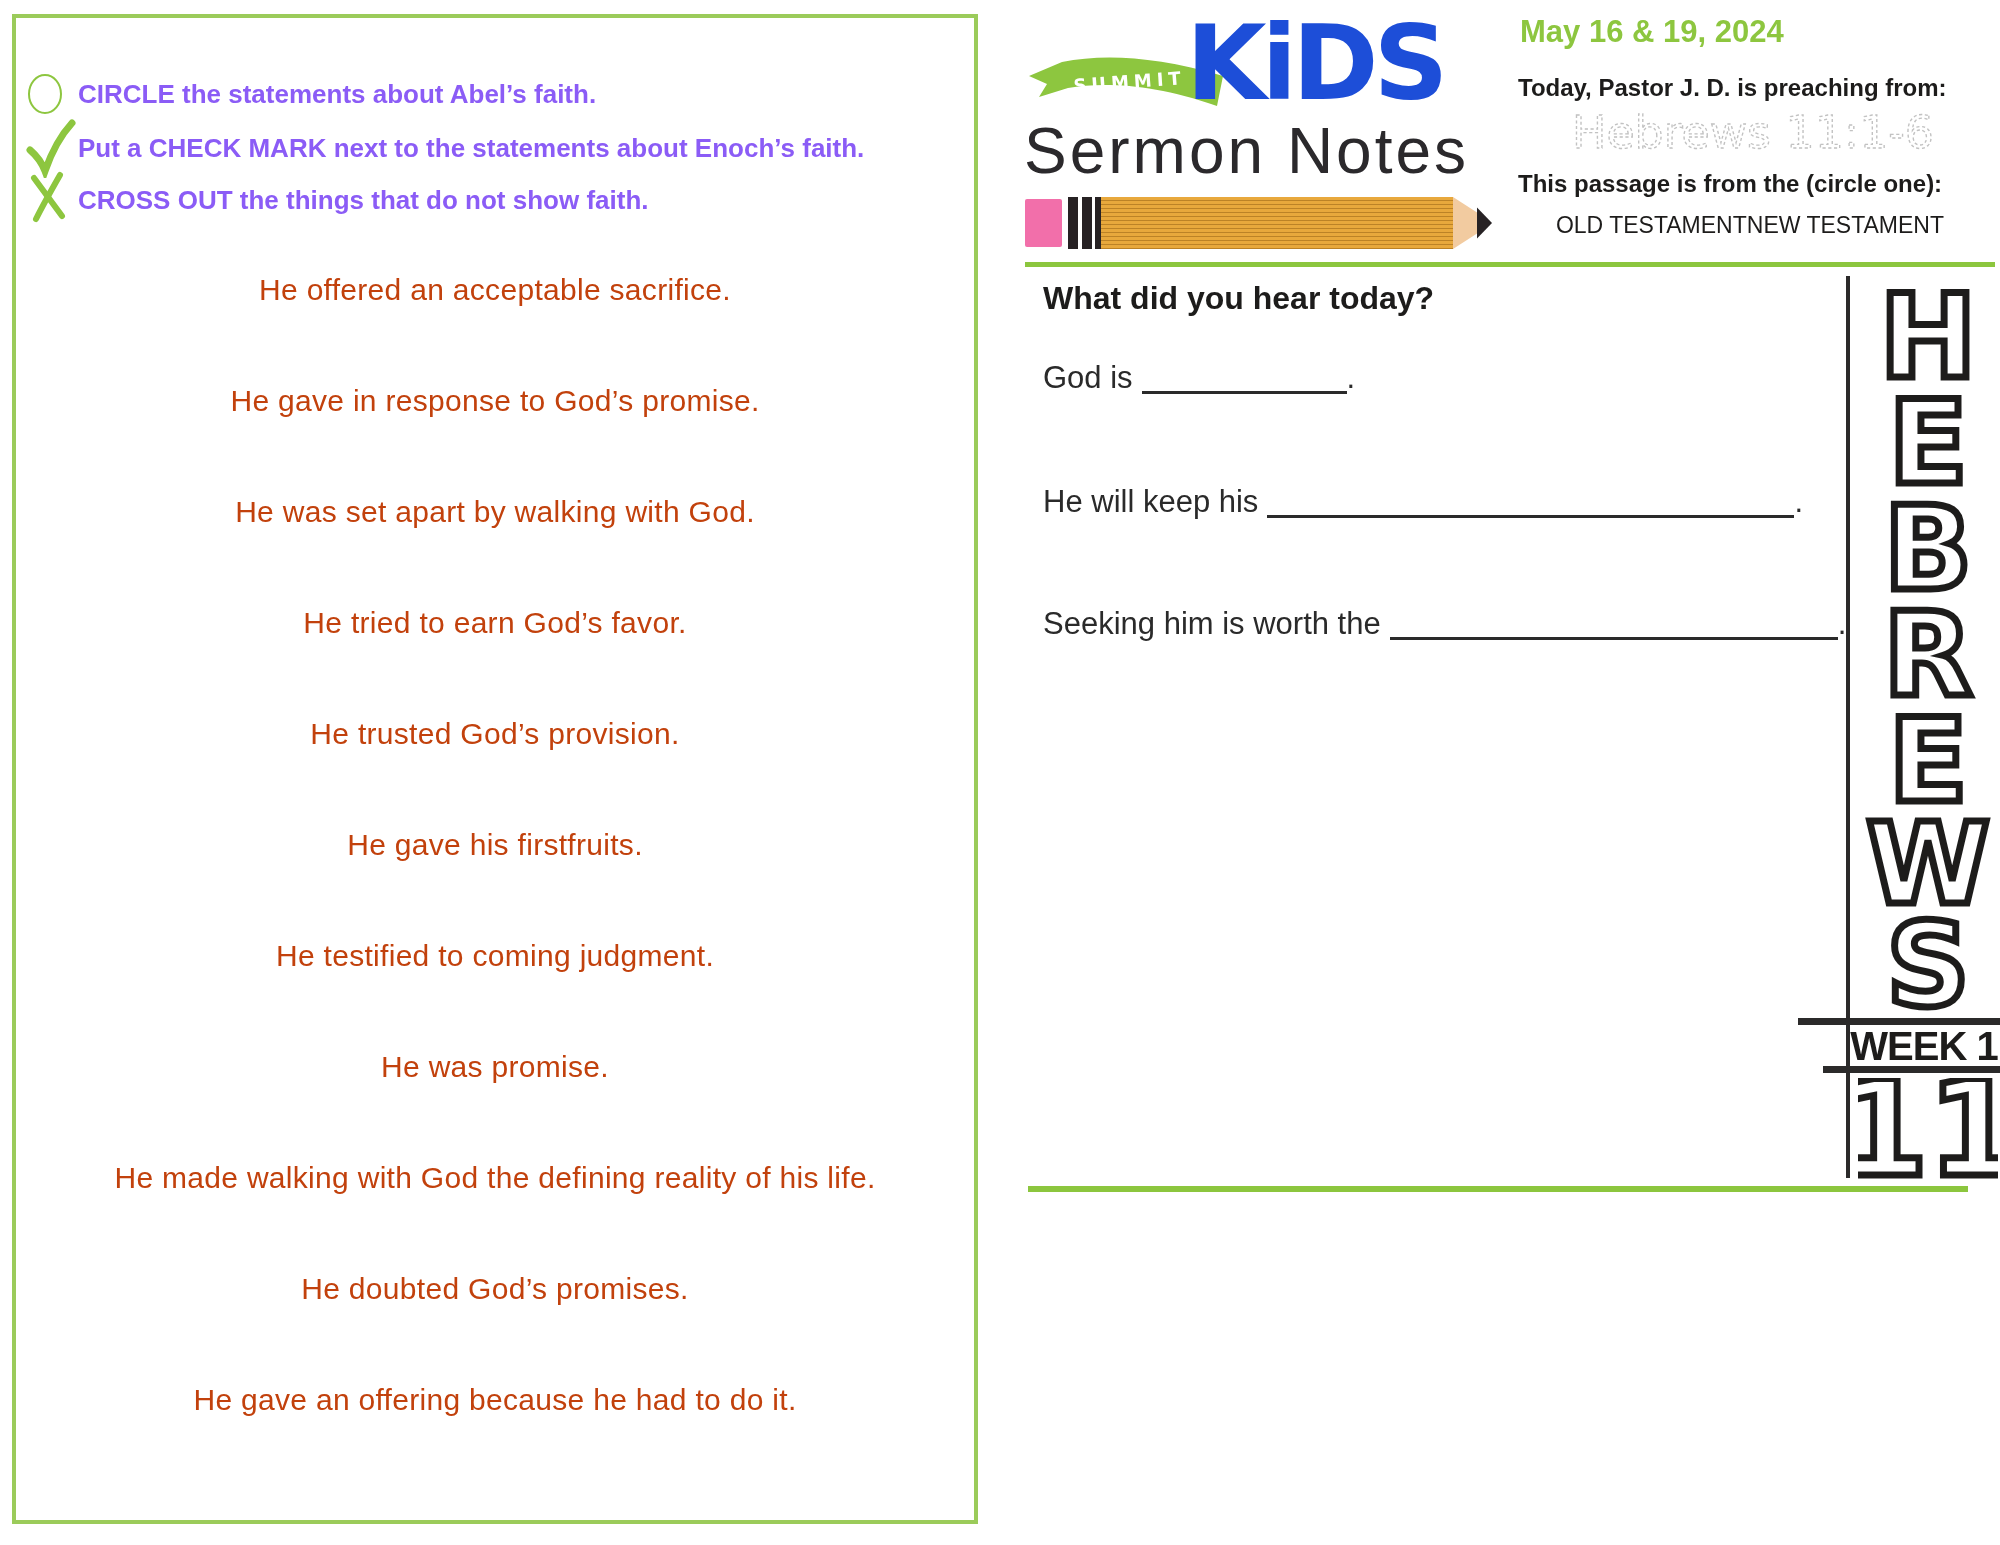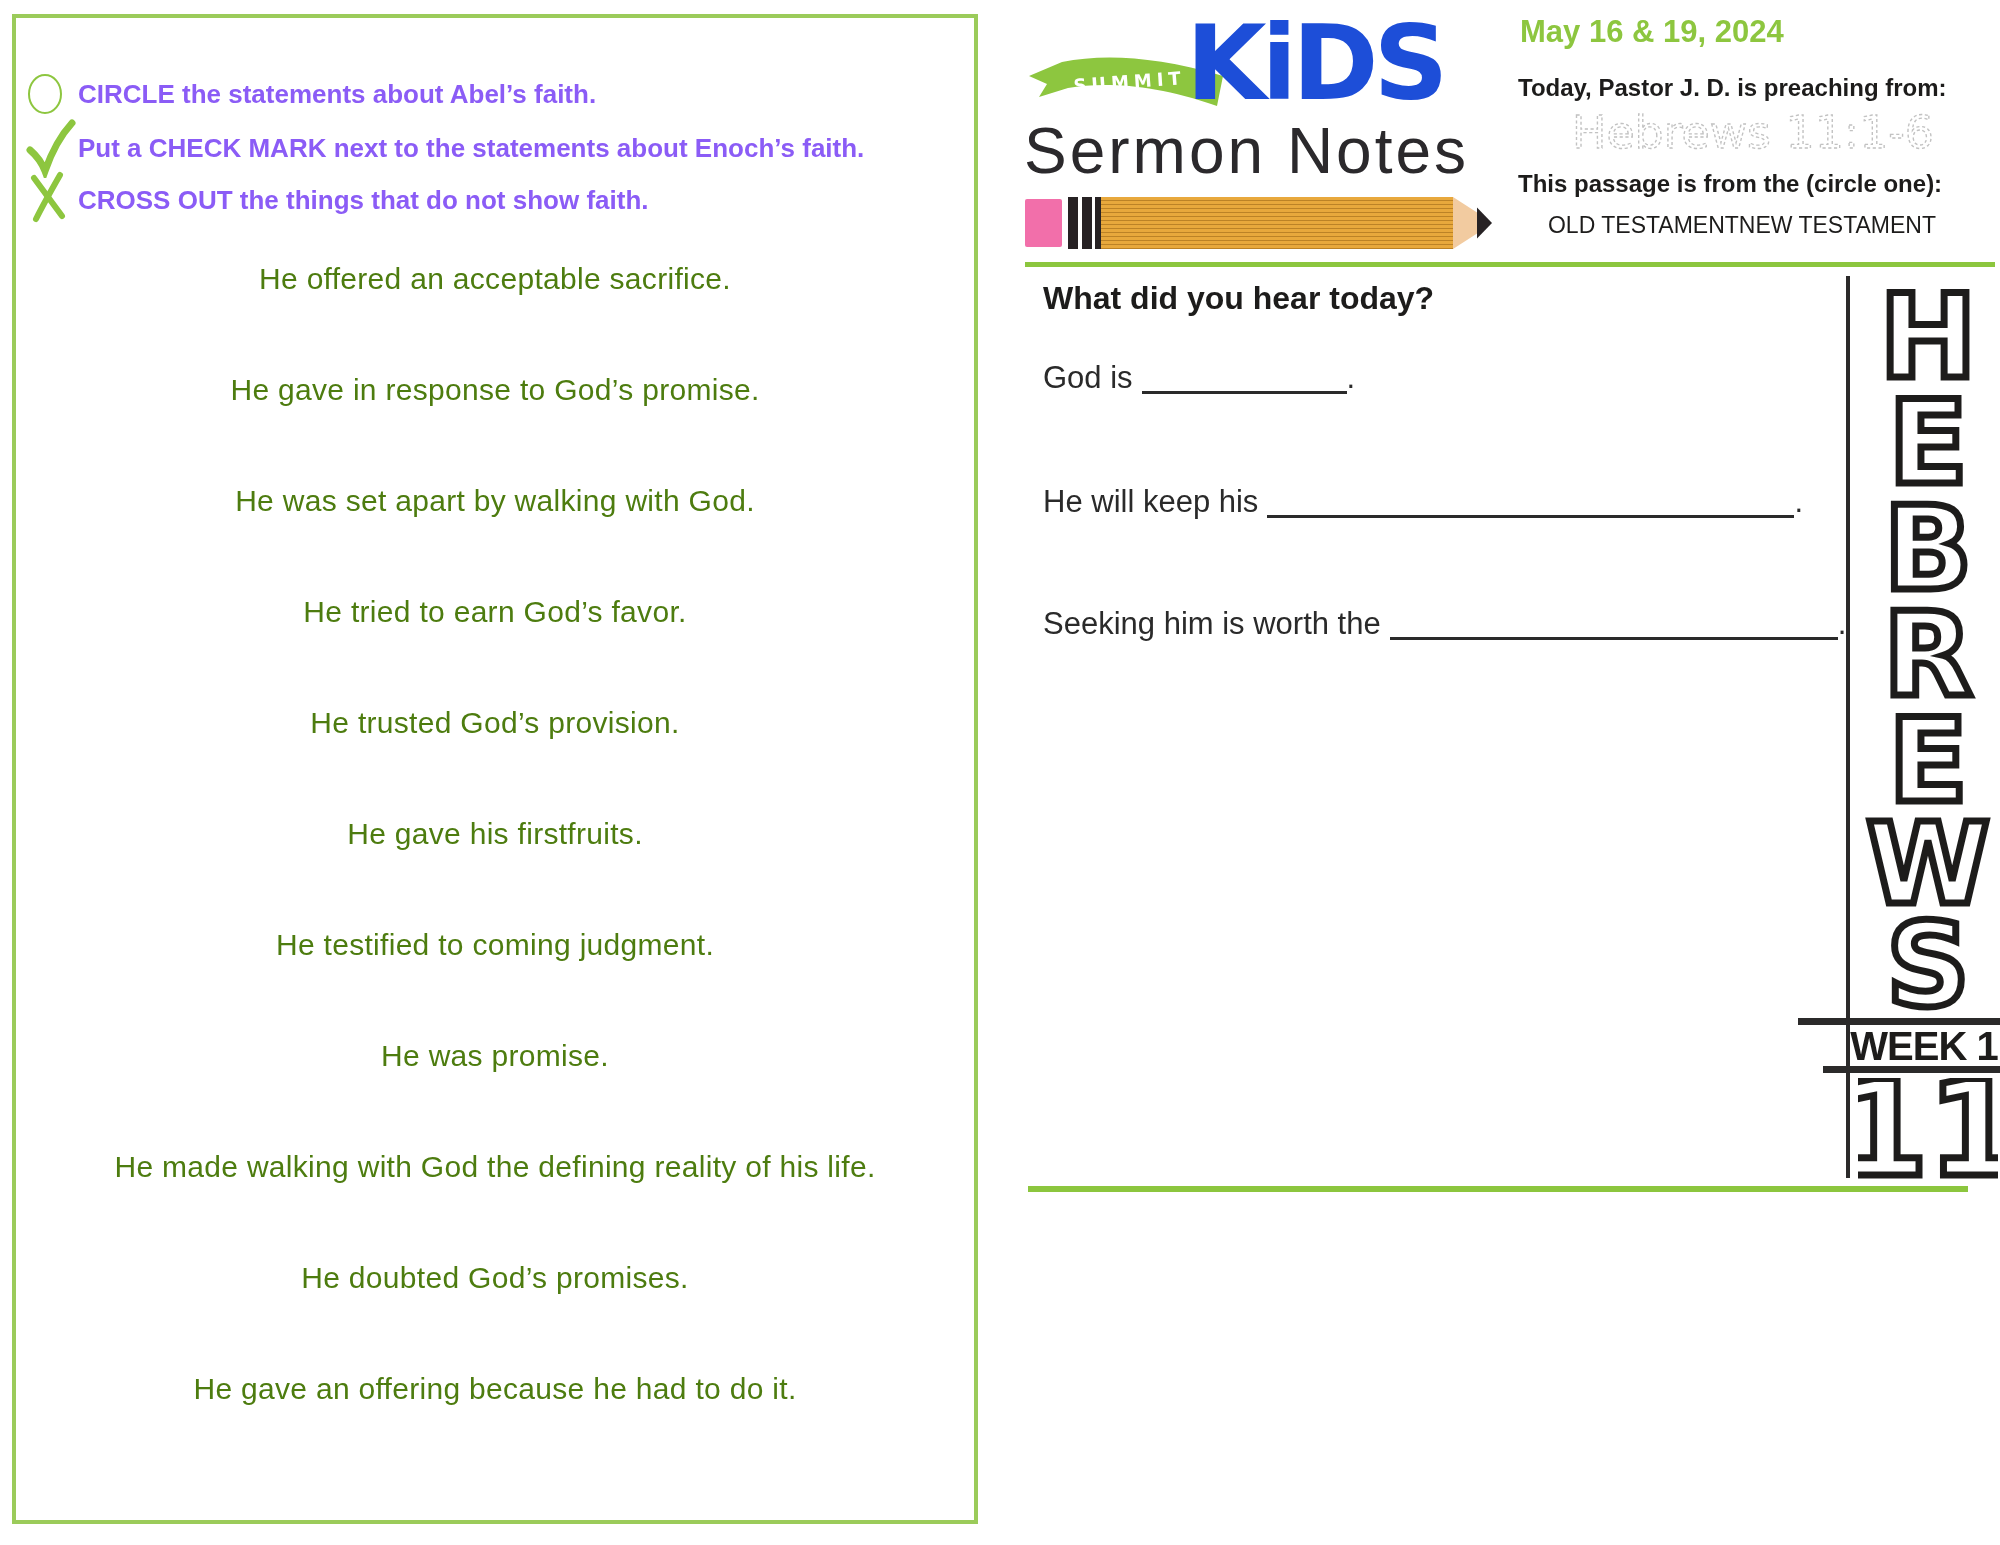--- a/index.html
+++ b/index.html
@@ -5,21 +5,21 @@
   html,body{margin:0;padding:0;background:#fff;}
   #page{position:relative;width:2000px;height:1545px;background:#ffffff;overflow:hidden;
         font-family:"Liberation Sans",sans-serif;color:#1d1c1b;}
 
   
   .left-box{position:absolute;left:12px;top:14px;width:966px;height:1510px;
             border:4px solid #9BCB5A;box-sizing:border-box;}
   .instr-text{position:absolute;font-weight:700;font-size:26px;white-space:nowrap;color:#8b5cf6;}
   .instr-icon{position:absolute;}
   .statement{position:absolute;left:0;width:100%;text-align:center;font-size:30px;
-             color:#4d7c0f;letter-spacing:.3px;white-space:nowrap;}
+             color:#c2410c;letter-spacing:.3px;white-space:nowrap;margin-top:11px;}
 
   
   .banner-svg{position:absolute;left:1026px;top:52px;}
   .kids-logo{position:absolute;left:1186px;top:6px;font-family:"DejaVu Sans",sans-serif;
              font-weight:700;font-size:104px;line-height:1.1;color:#1d4ed8;letter-spacing:-5px;}
   .sermon-title{position:absolute;left:1024px;top:114px;font-size:64px;color:#2b292c;
                 letter-spacing:3px;white-space:nowrap;}
   .pencil{position:absolute;left:1025px;top:197px;width:466px;height:52px;}
   .pencil .eraser{position:absolute;left:0;top:2px;width:37px;height:48px;background:#F26FAA;border-radius:2px;}
   .pencil .band1{position:absolute;left:43px;top:0;width:10px;height:52px;background:#272224;}
@@ -31,21 +31,21 @@
         clip-path:polygon(0 0,100% 32%,100% 68%,0 100%);}
   .pencil .point{position:absolute;left:452px;top:0;width:15px;height:52px;background:#272224;
         clip-path:polygon(0 20%,100% 50%,0 80%);}
 
   
   .date{position:absolute;left:1520px;top:14px;font-size:31px;font-weight:700;color:#8DC63F;white-space:nowrap;}
   .preach-label{position:absolute;left:1518px;top:74px;font-size:24px;font-weight:700;white-space:nowrap;}
   .passage-svg{position:absolute;left:1566px;top:106px;}
   .source-label{position:absolute;left:1518px;top:170px;font-size:24px;font-weight:700;white-space:nowrap;}
   .testaments{position:absolute;left:1540px;top:212px;width:404px;display:flex;
-              justify-content:center;font-size:23px;color:#1d1c1b;}
+              justify-content:flex-end;font-size:23px;color:#1d1c1b;}
 
   .green-line{position:absolute;background:#8CC63E;}
 
   
   .notes-heading{position:absolute;left:1043px;top:280px;font-size:32px;font-weight:700;}
   .blank-row{position:absolute;left:1043px;font-size:31px;color:#2a2a2a;white-space:nowrap;}
   .blank-line{display:inline-block;border-bottom:3px solid #2a2a2a;height:1em;vertical-align:-6px;margin-left:9px;}
   .questions-label{position:absolute;left:1030px;top:1214px;font-size:23px;font-weight:700;}
 
   

